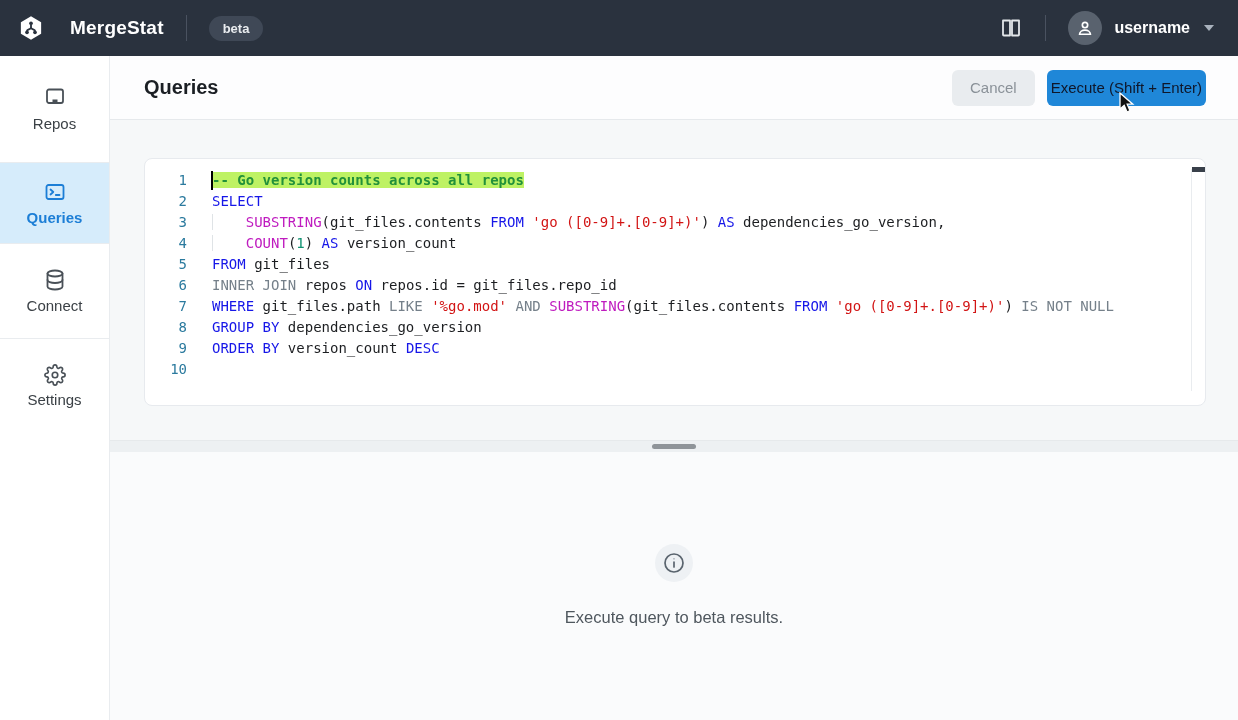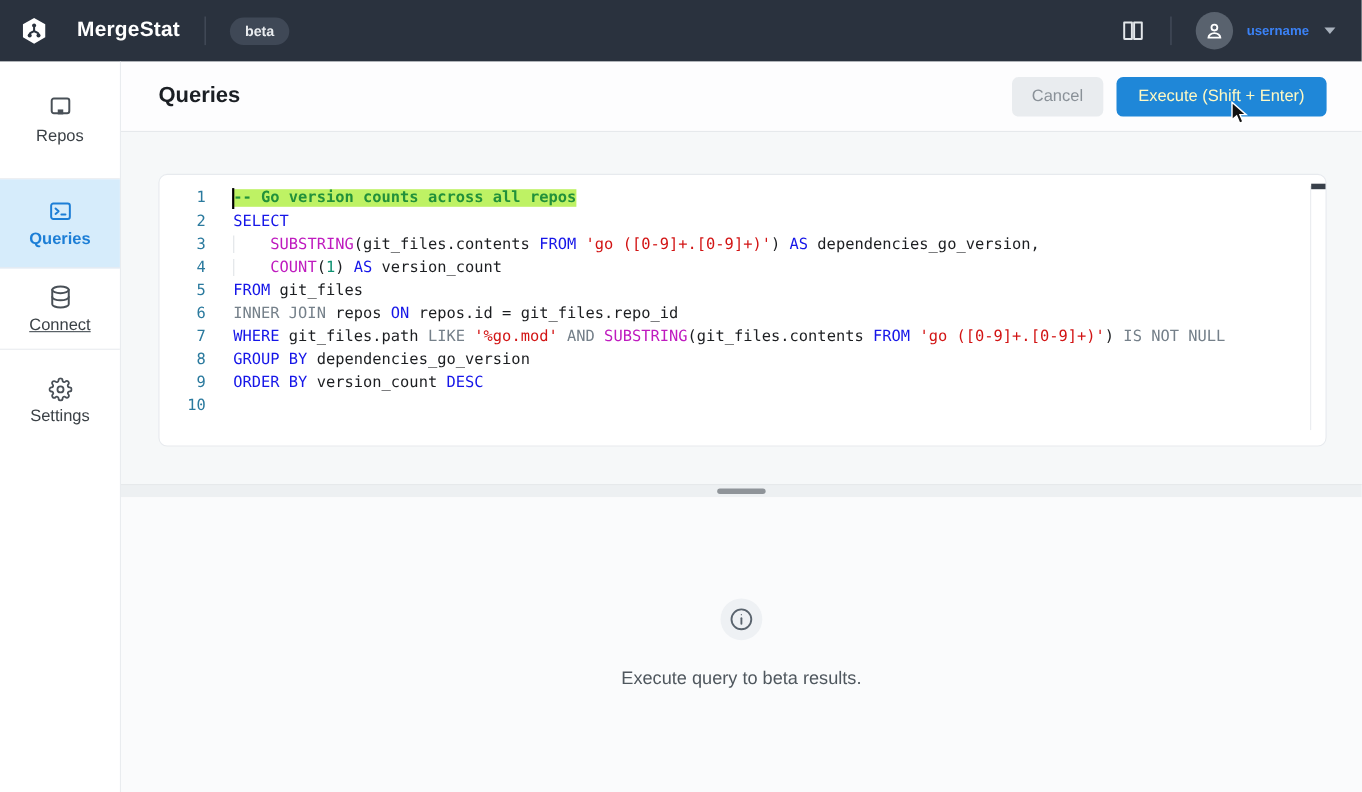--- a/index.html
+++ b/index.html
@@ -8,39 +8,39 @@
 
   
   .navbar { height:56px; background:var(--navbar-bg,#2a323e); display:flex; align-items:center; padding:0 24px 0 18px; }
   .brand { display:flex; align-items:center; gap:26px; color:#fff; }
   .brand-name { font-size:19px; font-weight:bold; letter-spacing:.2px; }
   .nav-divider { width:1px; height:26px; background:#4a5260; margin:0 22px; }
   .beta-pill { background:#3f4856; color:#e9ecef; font-size:13px; font-weight:600; padding:5px 14px; border-radius:14px; }
   .nav-spacer { flex:1; }
   .book-btn { color:#e3e7ea; display:flex; align-items:center; cursor:pointer; }
   .avatar { width:34px; height:34px; border-radius:50%; background:#59626e; display:flex; align-items:center; justify-content:center; color:#fff; margin-right:12px; }
-  .username { color:#3b82f6; font-size:12px; font-weight:600; margin-right:14px; }
+  .username { color:#ffffff; font-size:16px; font-weight:600; margin-right:14px; }
   .chevron-down { width:0; height:0; border-left:5px solid transparent; border-right:5px solid transparent; border-top:6px solid #a9b2bd; }
   .user-menu { display:flex; align-items:center; cursor:pointer; }
 
   
   .app-body { display:flex; height:664px; }
   .sidebar { width:110px; background:#fff; border-right:1px solid #e9ecef; }
   .side-item { display:flex; flex-direction:column; align-items:center; justify-content:center; gap:5px; color:#495057; cursor:pointer; border-bottom:1px solid #e9ecef; }
   .side-item .lbl { font-size:15px; color:#3b4146; }
   .side-item.active { background:var(--active-bg,#d6ecfb); color:var(--active-fg,#1c7ed6); }
   .side-item.active .lbl { color:var(--active-fg,#1c7ed6); font-weight:600; }
-  .si-repos { height:107px; } .si-queries { height:81px; } .si-connect { height:74px;text-decoration:underline; } .si-settings { height:94px; border-bottom:none; }
+  .si-repos { height:107px; } .si-queries { height:81px; } .si-connect { height:95px; } .si-settings { height:94px; border-bottom:none; }
 
   .main { flex:1; display:flex; flex-direction:column; }
   .main-header { height:64px; background:#fdfdfe; border-bottom:1px solid #e6e9ec; display:flex; align-items:center; padding:0 32px 0 34px; }
   .page-title { font-size:20px; font-weight:bold; color:#1b1f24; flex:1; }
   .btn { height:36px; border:none; border-radius:6px; font-size:15px; font-weight:normal; padding:0 18px; cursor:pointer; font-family:"Liberation Sans",sans-serif; }
   .btn-cancel { background:#e9ecef; color:#8a9198; margin-right:12px; }
-  .btn-execute { background:var(--accent,#1f87d8); color:#fef9c3; padding:0 20px; }
+  .btn-execute { background:var(--accent,#1f87d8); color:#0f172a; padding:0 4px; }
 
   .content-top { height:320px; background:#f6f8f9; }
   .editor-card { margin:38px 32px 0 34px; height:248px; background:#fff; border:1px solid #e7eaee; border-radius:8px; position:relative; overflow:hidden; }
   .editor { display:flex; padding-top:11px; font-family:"DejaVu Sans Mono", monospace; font-size:14px; line-height:21px; }
   .gutter { width:42px; text-align:right; color:#2b7a9e; flex:none; }
   .gutter .ln { height:21px; }
   .code-area { margin-left:25px; flex:1; white-space:pre; }
   .code-line { height:21px; position:relative; }
   .tok-keyword  { color:#1616e8; }
   .tok-function { color:#bf1bbf; }

